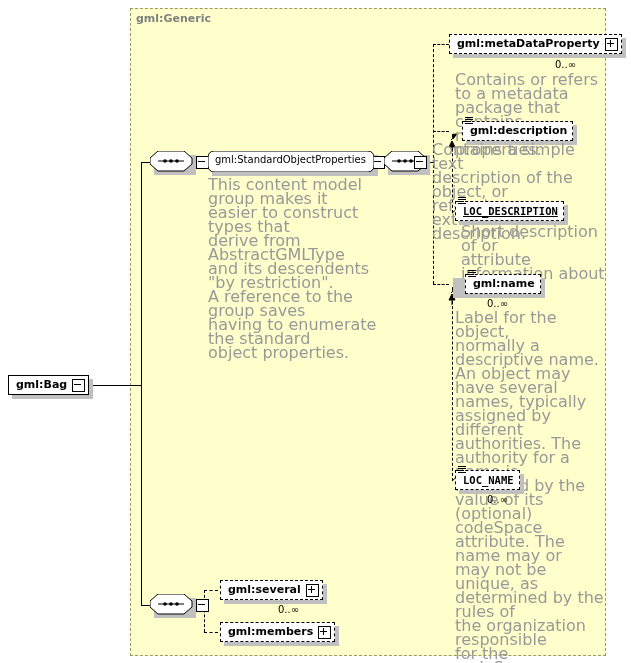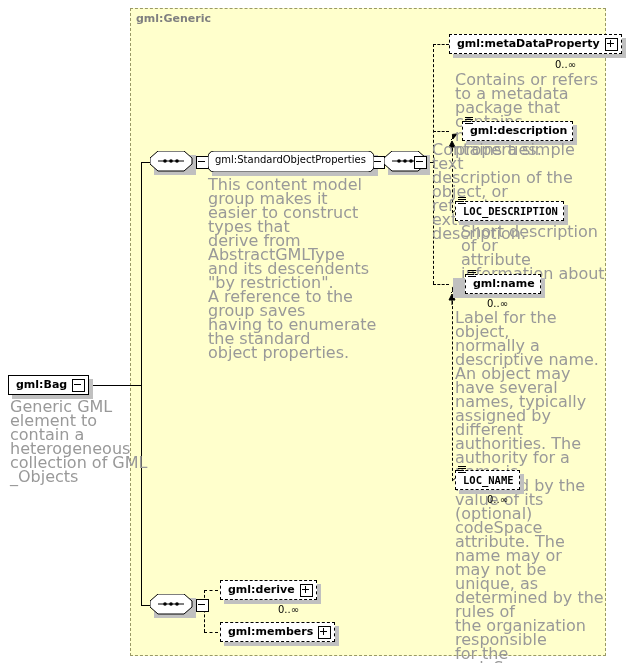--- a/index.html
+++ b/index.html
@@ -158,23 +158,20 @@
 
   <div class="node" style="left:8px;top:375px;">
     <div class="nbox-wrap">
       <div class="nshadow"></div>
       <div class="nbox solid" style="position:relative;z-index:1;">
         <span class="nlabel">gml:Bag</span>
         <span class="expander"></span>
       </div>
     </div>
   </div>
-  <div class="anno" style="left:10px;top:400px;width:150px;">Generic GML element to
-contain a heterogeneous
-collection of GML _Objects</div>
 
   <div class="seq" style="left:150px;top:151px;">
     <div class="shadow"></div>
     <svg width="46" height="22" viewBox="0 0 46 22">
       <polygon points="8,0 34,0 42,7 42,13 34,20 8,20 0,13 0,7" fill="#ffffff" stroke="#000000" stroke-width="1"></polygon>
       <line x1="8" y1="10" x2="34" y2="10" stroke="#000" stroke-width="1"></line>
       <circle cx="15" cy="10" r="1.8" fill="#000"></circle>
       <circle cx="21" cy="10" r="1.8" fill="#000"></circle>
       <circle cx="27" cy="10" r="1.8" fill="#000"></circle>
     </svg>
@@ -237,21 +234,21 @@
           </span>
         <span class="nlabel">gml:description</span>
       </div>
     </div>
   </div>
   <div class="anno" style="left:432px;top:143px;width:148px;">Contains a simple text
 description of the object, or
 refers to an external
 description.</div>
 
-  <div class="node" style="left:455px;top:201px;">
+  <div class="node" style="left:455px;top:201px;text-decoration:underline;">
     <div class="nbox-wrap">
       <div class="nshadow"></div>
       <div class="nbox dashed" style="position:relative;z-index:1;">
         <span class="typeglyph">
             <i></i>
             <i></i>
             <i></i>
             <i></i>
           </span>
         <span class="nlabel mono">LOC_DESCRIPTION</span>
@@ -316,21 +313,21 @@
       <circle cx="21" cy="10" r="1.8" fill="#000"></circle>
       <circle cx="27" cy="10" r="1.8" fill="#000"></circle>
     </svg>
   </div>
   <div class="expander" style="position:absolute;left:196px;top:599px;"></div>
 
   <div class="node" style="left:220px;top:580px;">
     <div class="nbox-wrap">
       <div class="nshadow"></div>
       <div class="nbox dashed" style="position:relative;z-index:1;">
-        <span class="nlabel">gml:derive</span>
+        <span class="nlabel">gml:several</span>
         <span class="expander plus"></span>
       </div>
     </div>
   </div>
   <div class="occ" style="left:278px;top:604px;">0..∞</div>
 
   <div class="node" style="left:220px;top:622px;">
     <div class="nbox-wrap">
       <div class="nshadow"></div>
       <div class="nbox dashed" style="position:relative;z-index:1;">

